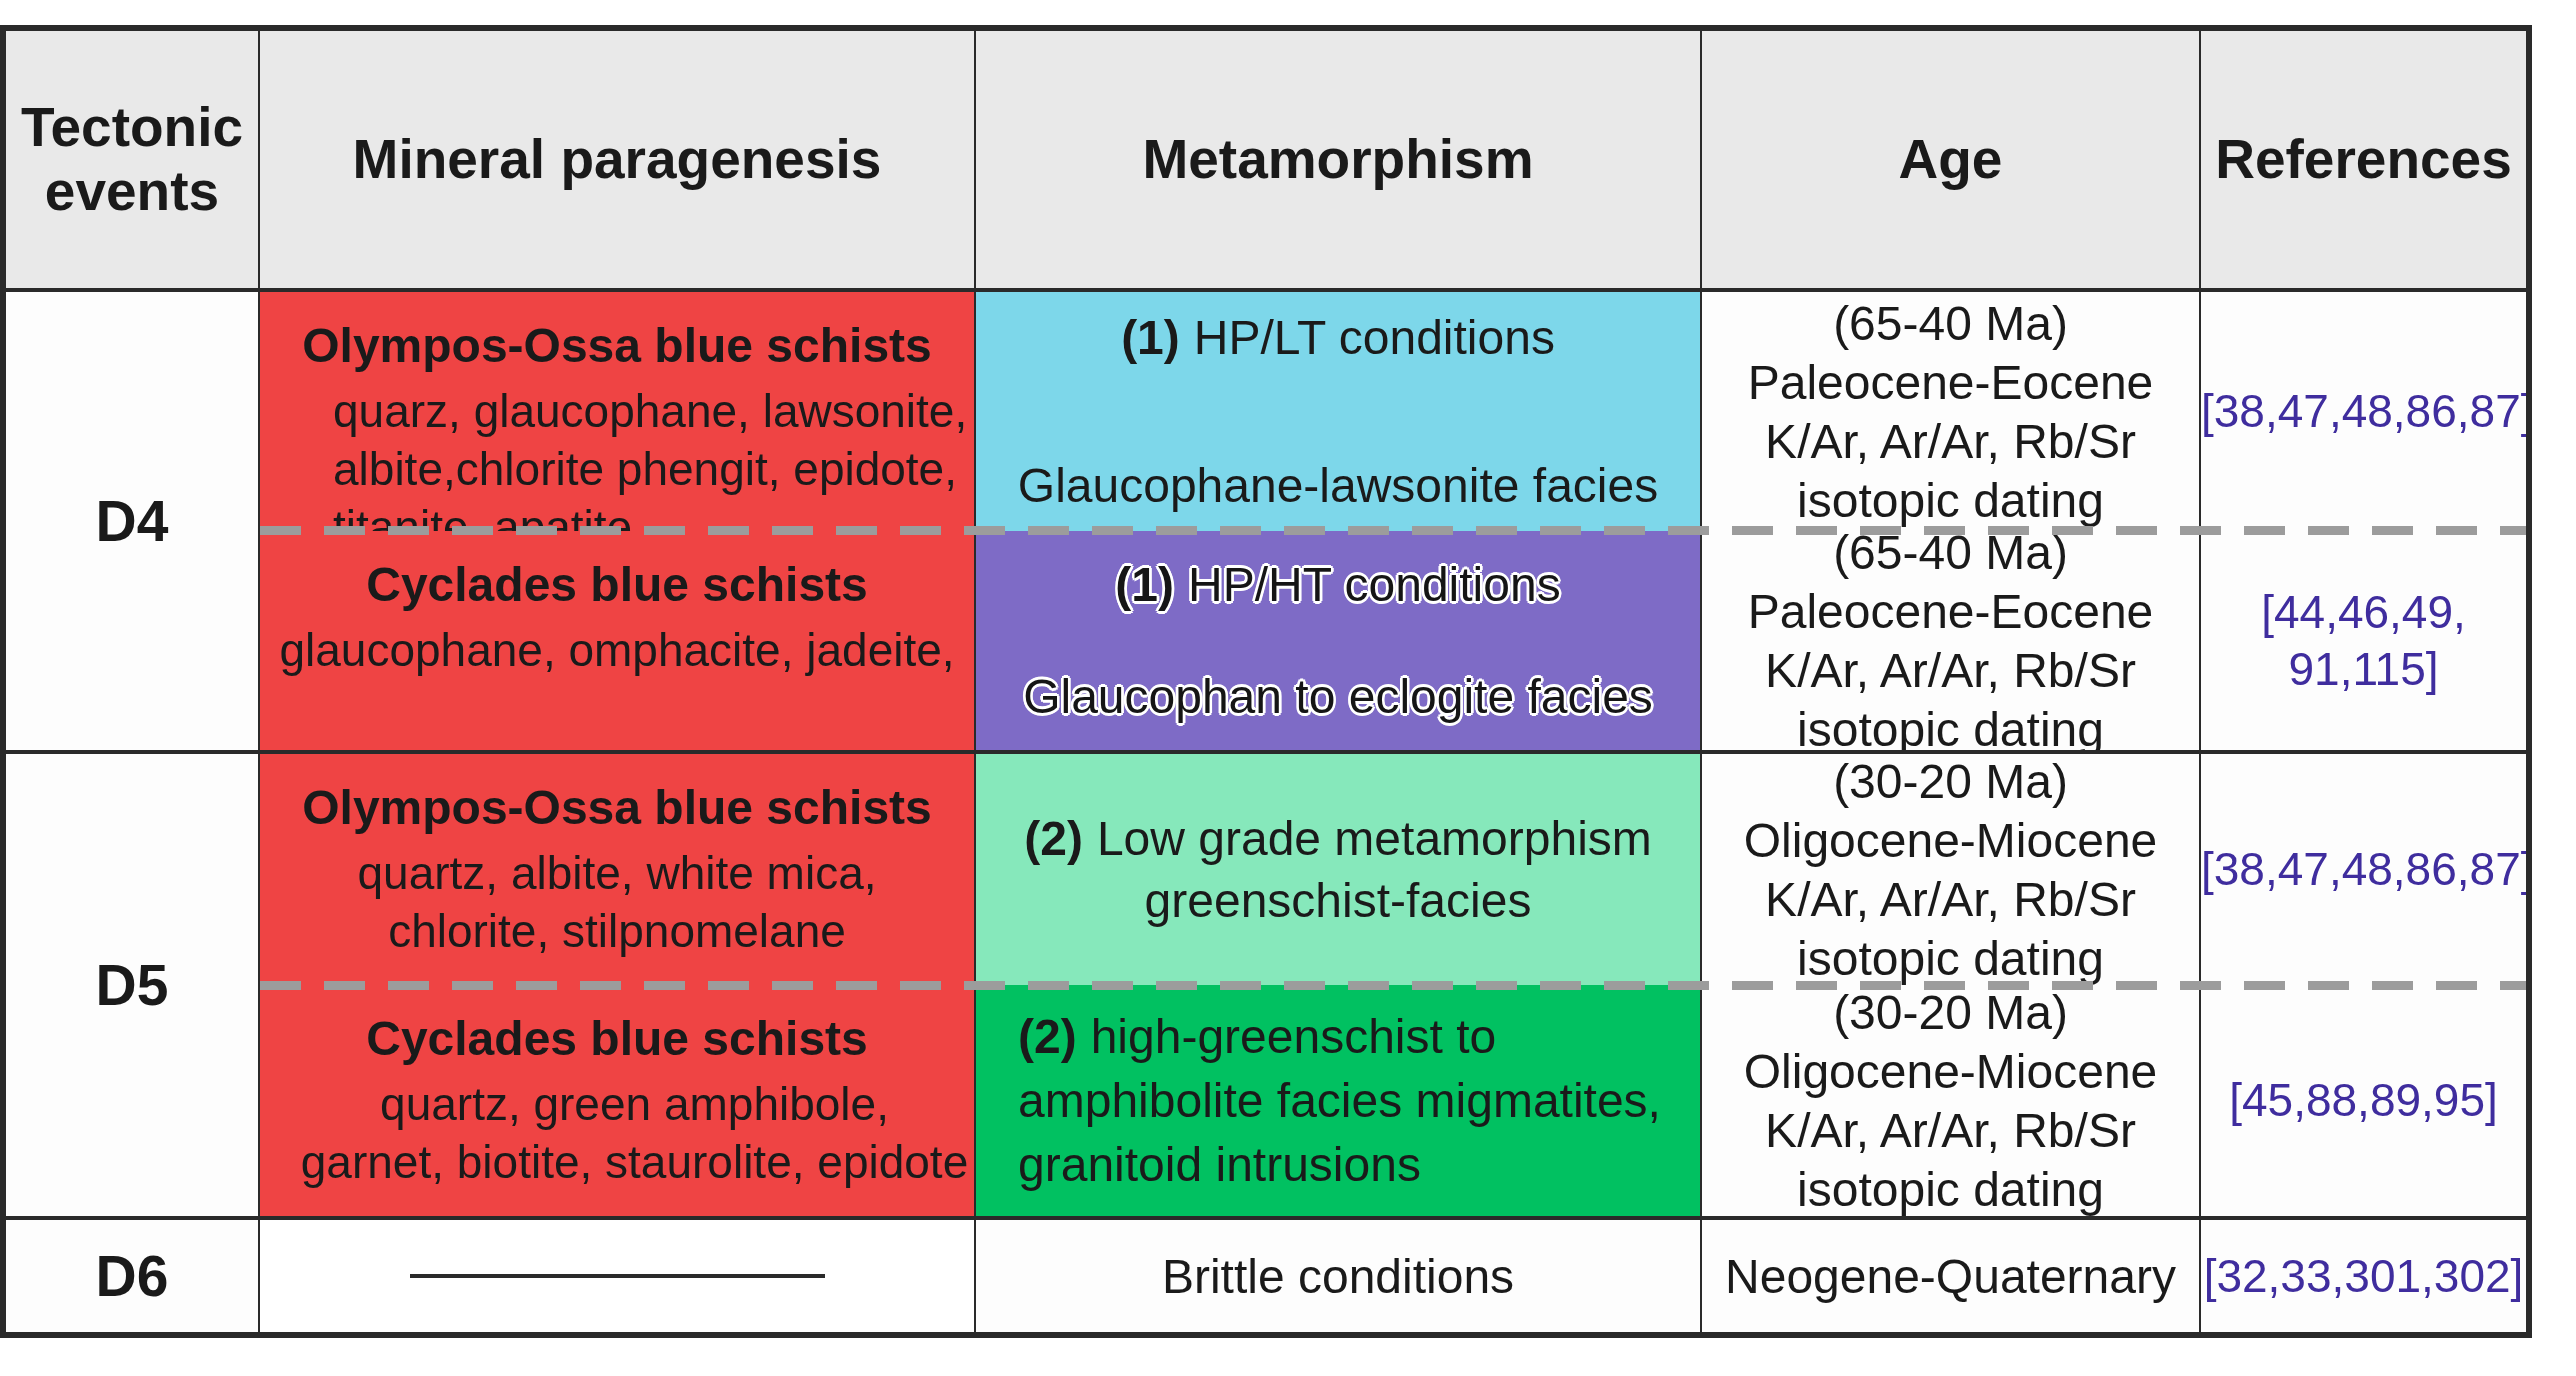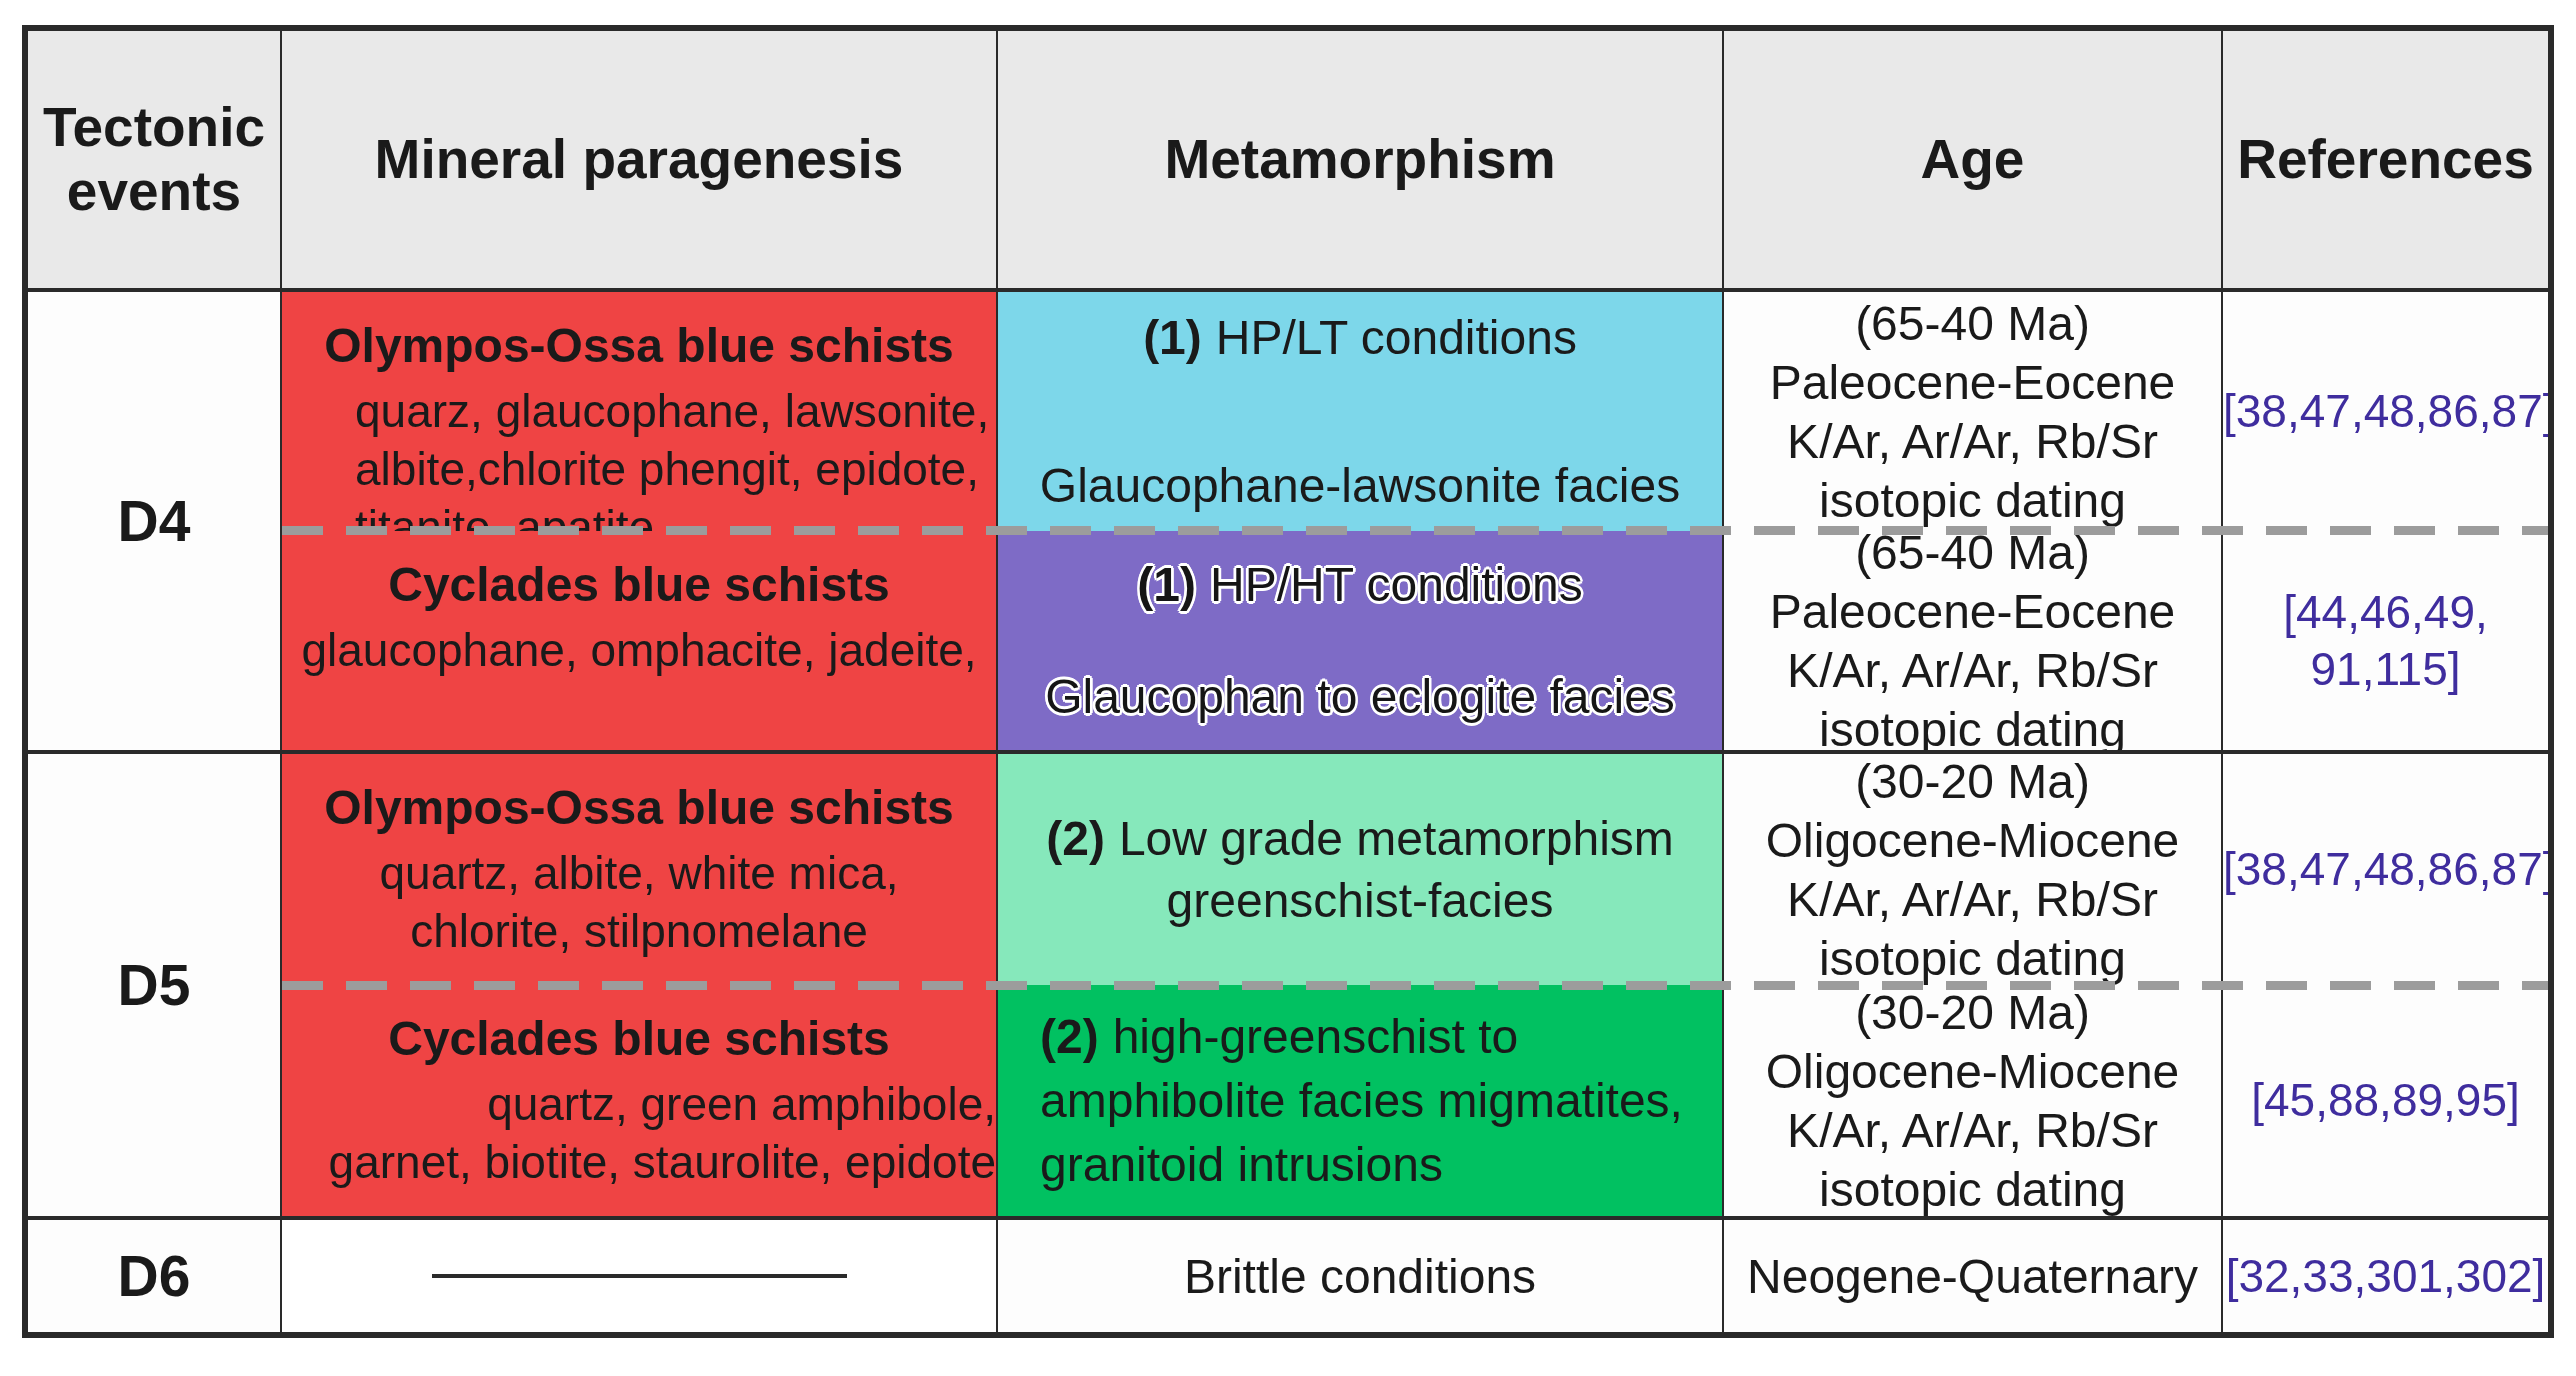--- a/index.html
+++ b/index.html
@@ -4,21 +4,21 @@
 <style>
   * { box-sizing: border-box; margin: 0; padding: 0; }
   html, body { width: 2576px; height: 1376px; background: #ffffff; }
   body {
     font-family: "Liberation Sans", sans-serif;
     color: #1a1a1a;
     position: relative;
   }
   .table {
     position: absolute;
-    left: 22px; top: 25px;
+    left: 0; top: 25px;
     width: 2532px;
     border: 6.2px solid #2a2a2a;
     background: #ffffff;
   }
   
   .header-row {
     display: grid;
     grid-template-columns: 254px 716px 726px 499px 1fr;
     height: 261px;
     background: #e9e9e9;
@@ -56,21 +56,21 @@
   .dash-d4 { top: 234px; }
   .dash-d5 { top: 227px; }
   
   .mineral {
     display: flex; flex-direction: column; justify-content: flex-start;
     padding-top: 25px; font-size: 46px; line-height: 58px; text-align: center;
     background: #ef4444;
   }
   .mineral .mtitle { font-weight: bold; font-size: 48px; margin-bottom: 7px; }
   .mineral.list-left .mline { text-align: left; padding-left: 73px; }
-  .mineral.list-left2 .mline { text-align: right; padding-left: 35px; }
+  .mineral.list-left2 .mline { text-align: center; padding-left: 35px; }
   
   .meta {
     display: flex; flex-direction: column; justify-content: center; align-items: center;
     font-size: 48px; text-align: center; line-height: 62px;
   }
   .meta b { margin-right: 14px; }
   .meta .gapline { margin-top: 50px; }
   .meta-cyan   { background: #7dd7ea; gap: 36px; }
   .meta-purple { background: #7e6bc6; }
   .meta-lgreen { background: #86e8bb; }

